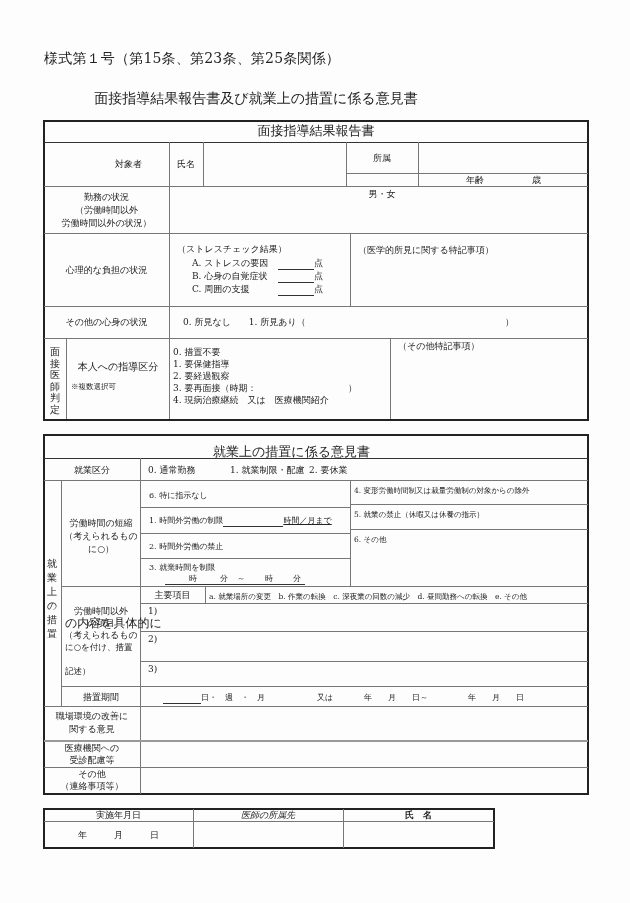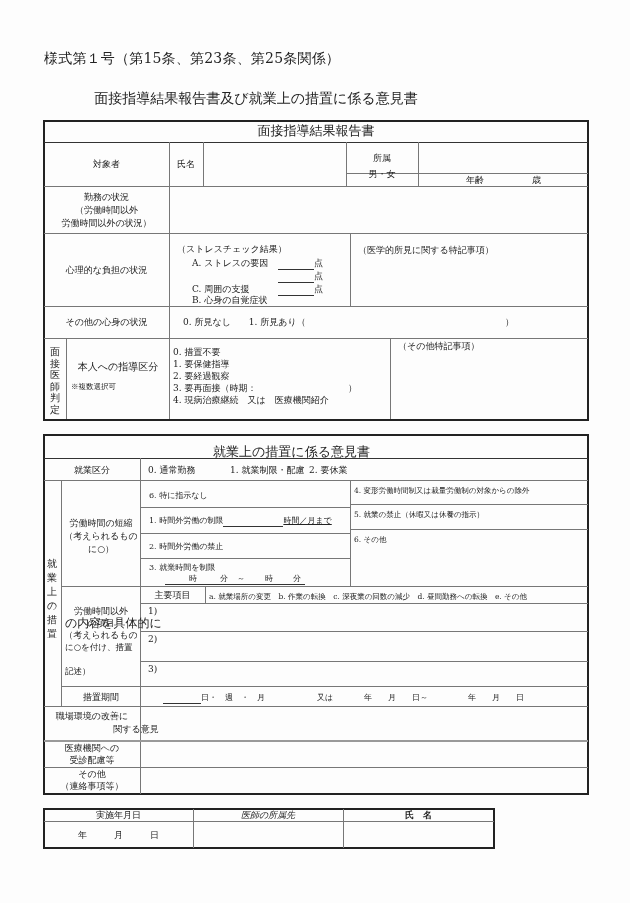--- a/index.html
+++ b/index.html
@@ -28,43 +28,43 @@
 
 <div class="frame" style="left:43px; top:120px; width:546px; height:301px;"></div>
 <div class="t sec-title" style="left:43px; width:546px; top:122px; line-height:18px;">面接指導結果報告書</div>
 <div class="hl dark" style="left:44px; width:544px; top:142px;"></div>
 
 <div class="vl" style="left:169px; top:142px; height:44px;"></div>
 <div class="vl" style="left:203px; top:142px; height:44px;"></div>
 <div class="vl" style="left:346px; top:142px; height:44px;"></div>
 <div class="vl" style="left:418px; top:142px; height:44px;"></div>
 <div class="hl" style="left:346px; width:242px; top:173px;"></div>
-<div class="t c" style="left:44px; width:125px; top:158px;">対象者</div>
+<div class="t c" style="left:44px; width:125px; top:158px;padding-left:22px;">対象者</div>
 <div class="t c" style="left:169px; width:34px; top:158px;">氏名</div>
 <div class="abs" style="left:204px; top:143px; width:141px; height:42px;"></div>
 <div class="t c" style="left:346px; width:72px; top:152px;">所属</div>
 <div class="abs" style="left:419px; top:143px; width:168px; height:29px;"></div>
-<div class="t c" style="left:346px; width:72px; top:168px;">男・女</div>
+<div class="t c" style="left:346px; width:72px; top:188px;">男・女</div>
 <div class="t" style="left:466px; top:174px;">年齢</div>
 <div class="t" style="left:532px; top:174px;">歳</div>
 <div class="hl" style="left:44px; width:544px; top:186px;"></div>
 
 <div class="vl" style="left:169px; top:186px; height:47px;"></div>
 <div class="t c" style="left:44px; width:125px; top:191px;">勤務の状況</div>
 <div class="t c" style="left:44px; width:125px; top:204px;">（労働時間以外</div>
 <div class="t c" style="left:44px; width:125px; top:217px;">労働時間以外の状況）</div>
 <div class="abs" style="left:170px; top:187px; width:417px; height:45px;"></div>
 <div class="hl" style="left:44px; width:544px; top:233px;"></div>
 
 <div class="vl" style="left:169px; top:233px; height:73px;"></div>
 <div class="vl" style="left:350px; top:233px; height:73px;"></div>
 <div class="t c" style="left:44px; width:125px; top:264px;">心理的な負担の状況</div>
 <div class="t" style="left:177px; top:243px;">（ストレスチェック結果）</div>
 <div class="t" style="left:192px; top:257px;"><span>A. ストレスの要因</span></div>
-<div class="t" style="left:192px; top:270px;margin-top:24px;"><span>B. 心身の自覚症状</span></div>
+<div class="t" style="left:192px; top:270px;"><span>B. 心身の自覚症状</span></div>
 <div class="t" style="left:192px; top:283px;"><span>C. 周囲の支援</span></div>
 <div class="t" style="left:278px; top:257px;"><span class="ul" style="width:36px;"></span><span>点</span></div>
 <div class="t" style="left:278px; top:270px;"><span class="ul" style="width:36px;"></span><span>点</span></div>
 <div class="t" style="left:278px; top:283px;"><span class="ul" style="width:36px;"></span><span>点</span></div>
 <div class="t" style="left:358px; top:244px;">（医学的所見に関する特記事項）</div>
 <div class="hl" style="left:44px; width:544px; top:306px;"></div>
 
 <div class="vl" style="left:169px; top:306px; height:32px;"></div>
 <div class="t c" style="left:44px; width:125px; top:316px;">その他の心身の状況</div>
 <div class="t" style="left:183px; top:316px;">0.  所見なし　　1.  所見あり（</div>
@@ -145,21 +145,21 @@
 
 <div class="t c" style="left:62px; width:78px; top:691px;">措置期間</div>
 <div class="t s8" style="left:163px; top:691px;"><span class="ul" style="width:38px;"></span><span>日・　週　・　月</span></div>
 <div class="t s8" style="left:317px; top:691px;">又は</div>
 <div class="t s8" style="left:364px; top:691px;">年　　月　　日～</div>
 <div class="t s8" style="left:468px; top:691px;">年　　月　　日</div>
 <div class="hl" style="left:44px; width:544px; top:706px;"></div>
 
 <div class="vl" style="left:140px; top:706px; height:88px;"></div>
 <div class="t c" style="left:44px; width:96px; top:710px;">職場環境の改善に</div>
-<div class="t c" style="left:44px; width:96px; top:723px;padding-left:44px;">関する意見</div>
+<div class="t c" style="left:44px; width:96px; top:723px;">関する意見</div>
 <div class="abs" style="left:141px; top:707px; width:446px; height:32px;"></div>
 <div class="hl dark" style="left:44px; width:544px; top:740px; border-top:2px solid #999;"></div>
 
 <div class="t c" style="left:44px; width:96px; top:742px;">医療機関への</div>
 <div class="t c" style="left:44px; width:96px; top:754px;">受診配慮等</div>
 <div class="abs" style="left:141px; top:742px; width:446px; height:25px;"></div>
 <div class="hl" style="left:44px; width:544px; top:767px;"></div>
 
 <div class="t c" style="left:44px; width:96px; top:768px;">その他</div>
 <div class="t c" style="left:44px; width:96px; top:780px;">（連絡事項等）</div>

